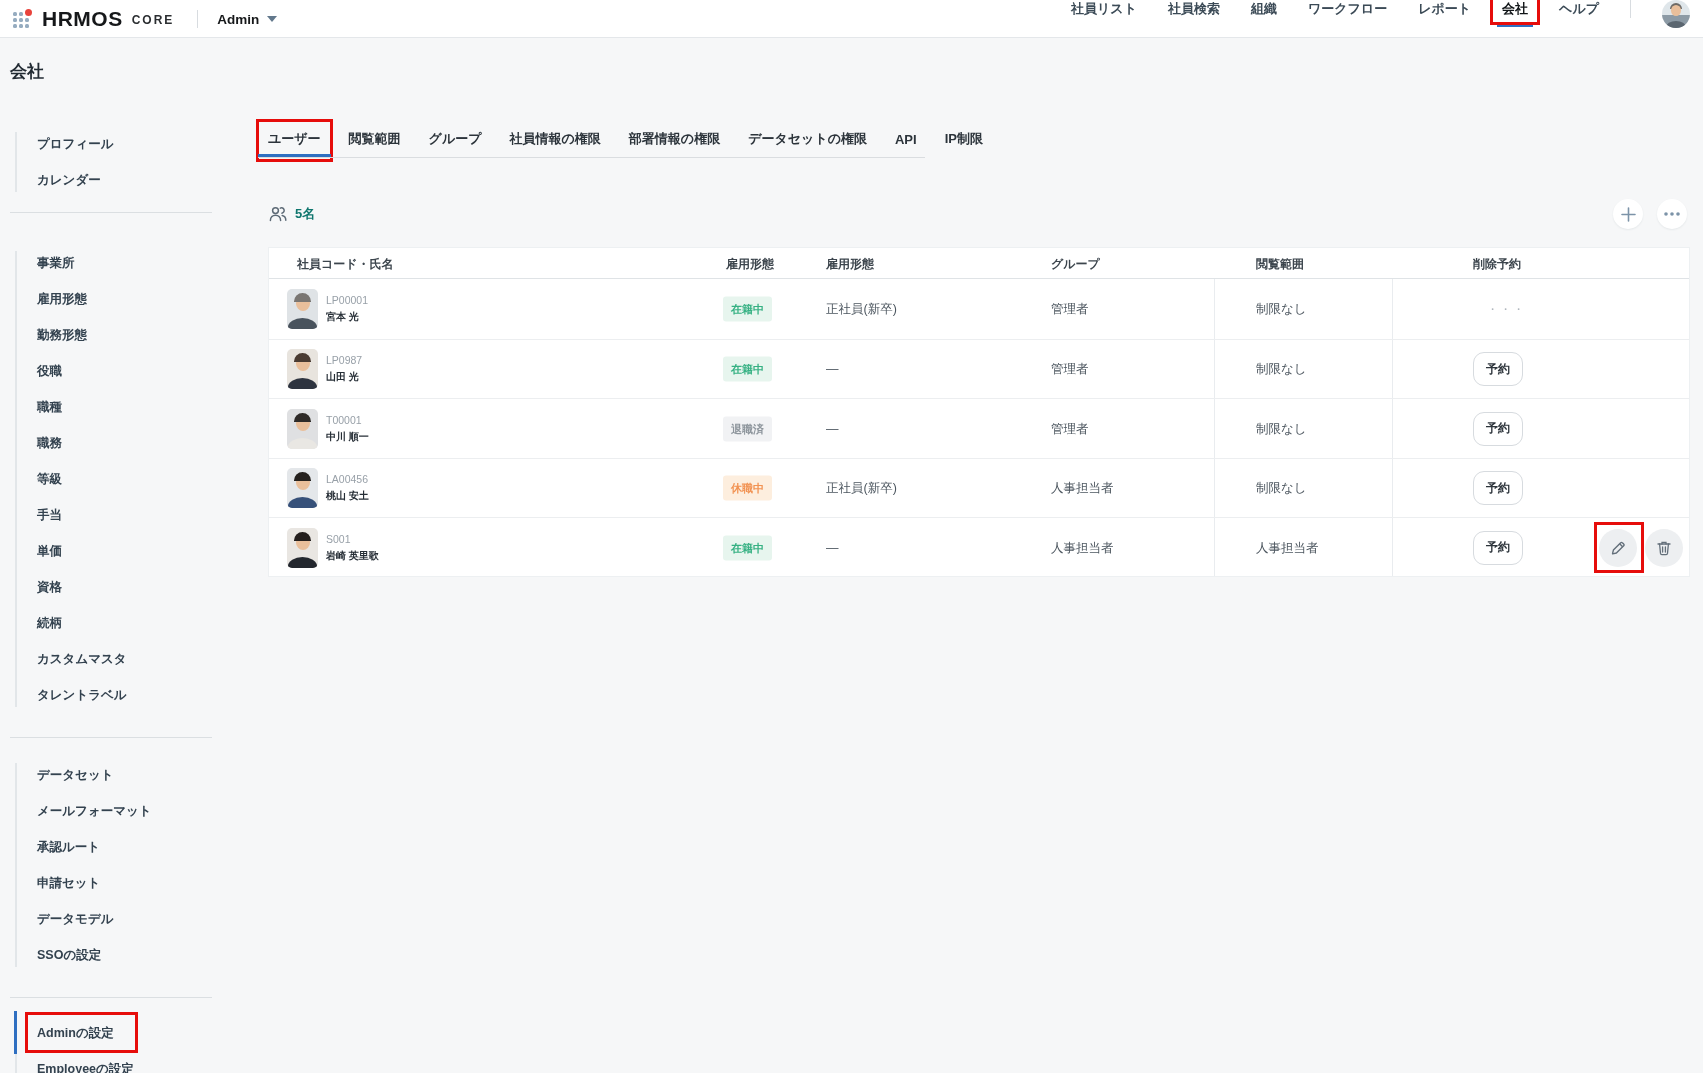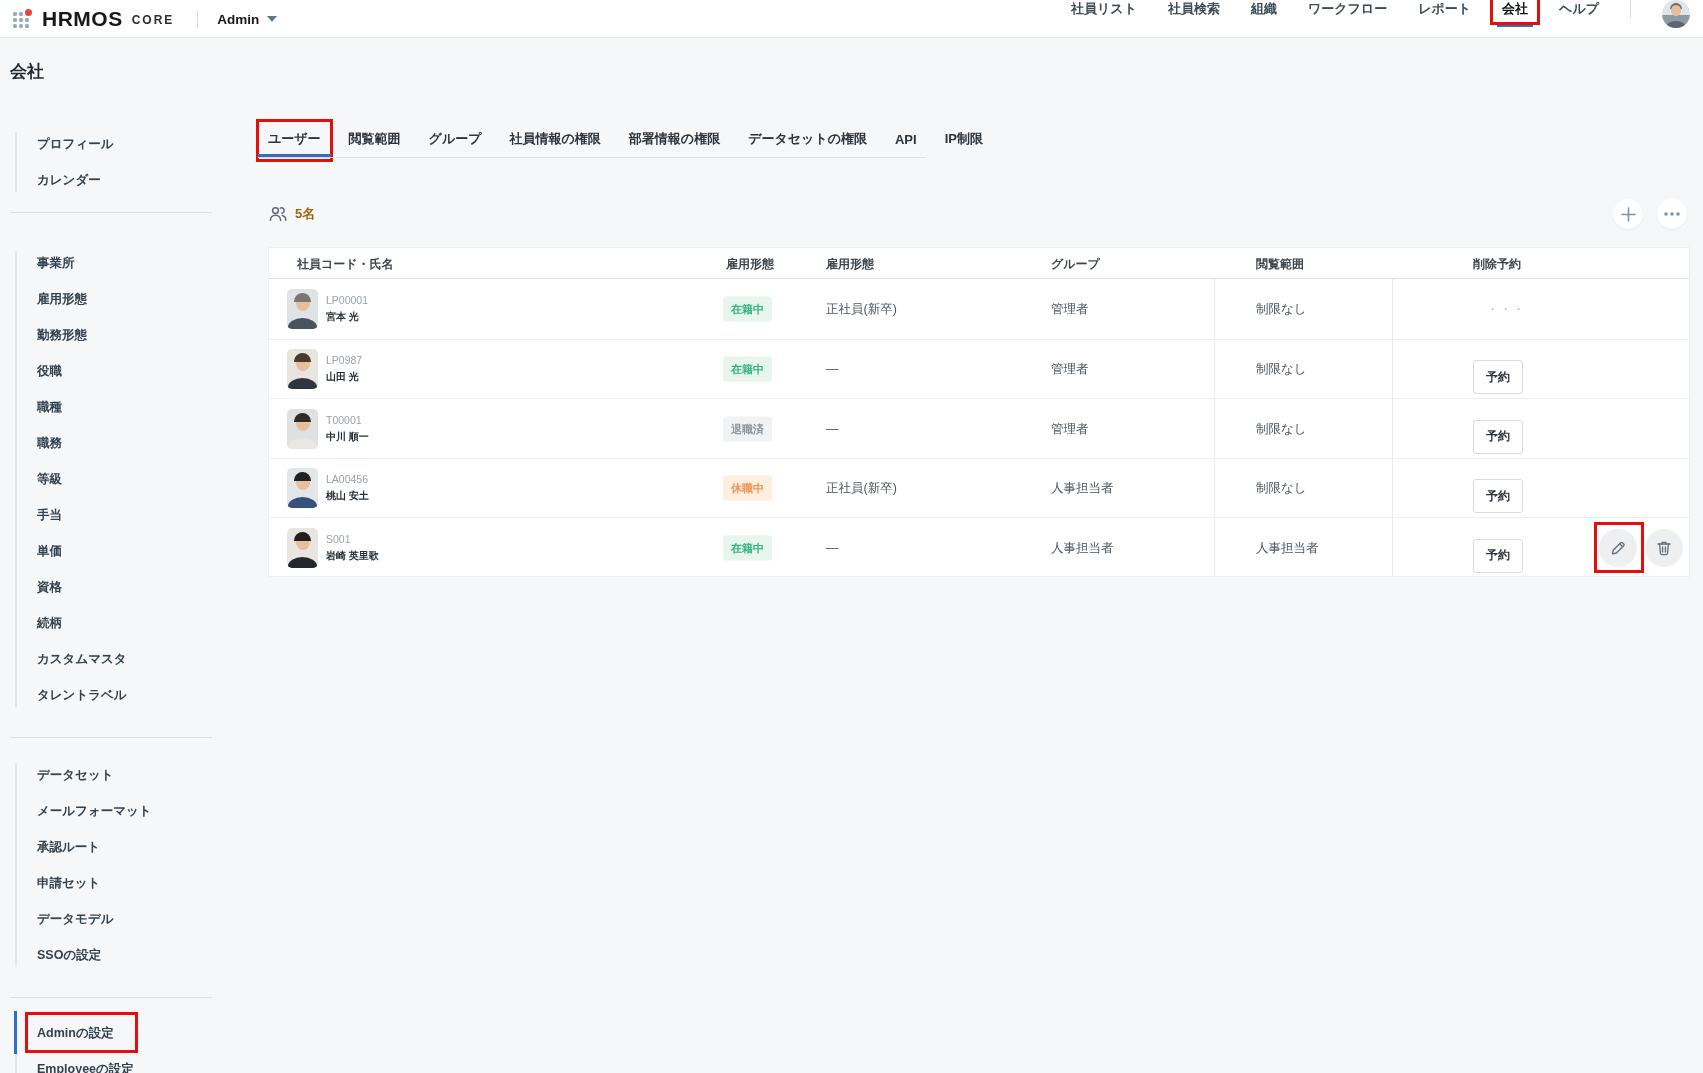--- a/index.html
+++ b/index.html
@@ -43,21 +43,21 @@
 
   
   .tabs { position:absolute; left:258px; top:124px; display:flex; gap:8px; }
   .tab { position:relative; height:30px; padding:0 10px; display:flex; align-items:center; font-size:13px; font-weight:700; color:#2c343b; cursor:pointer; white-space:nowrap; }
   .tab.active::after { content:''; position:absolute; left:0; right:0; bottom:-3px; height:3px; background:var(--accent,#2f6fc1); }
   .tab .ann { position:absolute; top:-5px; bottom:-8px; left:-2px; right:-2px; border:3px solid var(--red,#e60d0b); }
   .tab-border { position:absolute; left:258px; top:157px; width:667px; height:1px; background:#dadde0; }
 
   
   .count-wrap { position:absolute; left:268px; top:202px; height:24px; display:flex; align-items:center; gap:7px; }
-  .count-text { font-size:13px; font-weight:700; color:#a16207; }
+  .count-text { font-size:13px; font-weight:700; color:#0f766e; }
   .circle-btn { position:absolute; width:30px; height:30px; border-radius:50%; background:#fff; box-shadow:0 1px 2px rgba(40,60,80,.08); display:flex; align-items:center; justify-content:center; cursor:pointer; }
   .btn-add { left:1613px; top:199px; }
   .btn-more { left:1657px; top:199px; }
 
   
   .table { position:absolute; left:268px; top:247px; width:1422px; height:330px; background:#fff; border:1px solid #edf0f2; }
   .thead { position:absolute; left:0; top:0; width:100%; height:31px; border-bottom:1px solid #dfe3e6; }
   .th { position:absolute; top:8px; font-size:12px; font-weight:700; color:#3c454d; white-space:nowrap; }
   .vline { position:absolute; top:31px; bottom:0; width:1px; background:#e9ecef; }
   .trow { position:absolute; left:0; width:100%; height:60px; border-top:1px solid #eceef0; cursor:pointer; }
@@ -78,21 +78,21 @@
   .code { display:block; font-size:10.5px; color:#98a0a8; margin-bottom:4px; }
   .name { display:block; font-size:10px; font-weight:700; color:#262e36; }
 
   .badge { position:absolute; left:454px; top:50%; transform:translateY(-50%); font-size:11px; font-weight:700; padding:5px 8px; border-radius:3px; white-space:nowrap; }
   .badge.active   { background:var(--st-a-bg,#e7f5ee); color:var(--st-a-tx,#36b183); }
   .badge.inactive { background:var(--st-i-bg,#f1f2f4); color:var(--st-i-tx,#8d959c); }
   .badge.leave    { background:var(--st-l-bg,#fdeede); color:var(--st-l-tx,#f29353); }
 
   .c-employment { left:557px; } .c-group { left:782px; } .c-scope { left:987px; }
   .dots { position:absolute; left:1218px; top:50%; transform:translateY(-50%); font-size:11px; letter-spacing:2px; color:#aeb5bc; }
-  .reserve-btn { position:absolute; left:1204px; top:50%; transform:translateY(-50%); width:50px; height:34px; background:#fff; border:1px solid #d7dbdf; border-radius:3px; font-size:12px; font-weight:700; color:#2e353c; cursor:pointer; font-family:inherit;margin-top:8px; }
+  .reserve-btn { position:absolute; left:1204px; top:50%; transform:translateY(-50%); width:50px; height:34px; background:#fff; border:1px solid #d7dbdf; border-radius:11px; font-size:12px; font-weight:700; color:#2e353c; cursor:pointer; font-family:inherit; }
 
   .icon-circle { position:absolute; top:50%; transform:translateY(-50%); width:38px; height:38px; border-radius:50%; background:#edeff1; display:flex; align-items:center; justify-content:center; cursor:pointer; }
   .ic-edit { left:1330px; } .ic-trash { left:1376px; }
   .ic-edit .ann { position:absolute; top:-7px; bottom:-6px; left:-5px; right:-7px; border:3px solid var(--red,#e60d0b); }
 
   svg { display:block; }
 </style>
 </head>
 <body>
 

